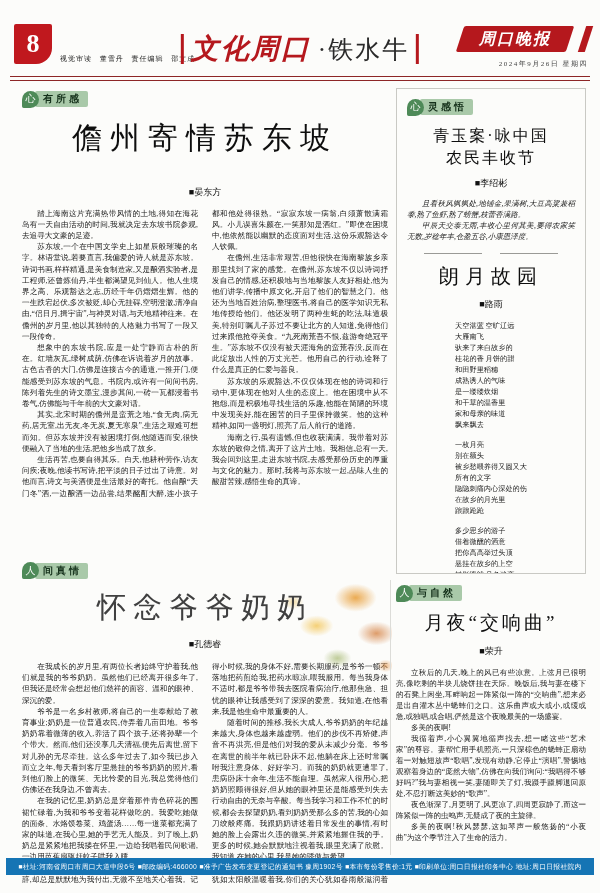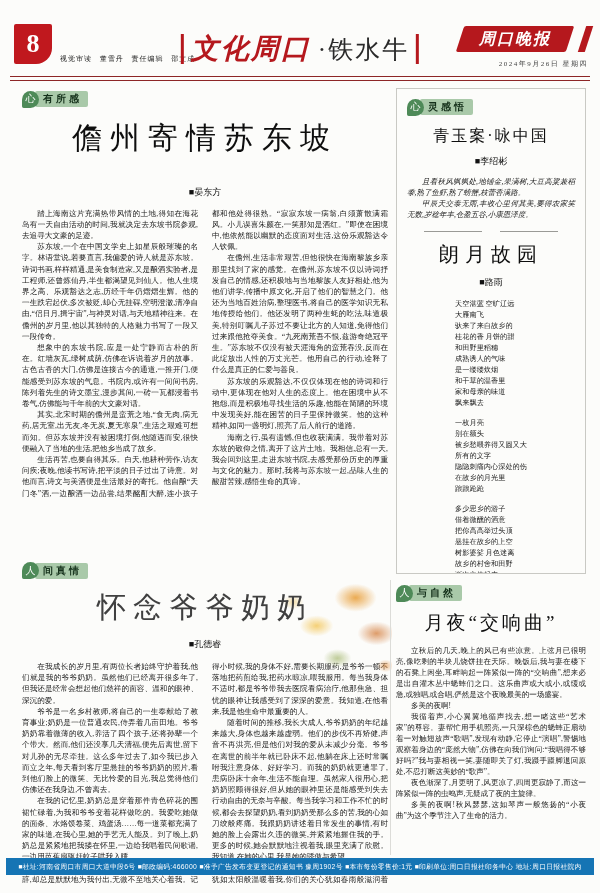--- a/index.html
+++ b/index.html
@@ -134,20 +134,21 @@
   </div>
 
   <div class="right-col">
     <div class="poem-box">
       <div class="badge">
         <span class="badge-circle">心</span>
         <span class="badge-pill">灵感悟</span>
       </div>
       <h2 class="q-title">
         <span>青玉案·咏中国</span><br>
+        <span>农民丰收节</span>
       </h2>
       <p class="author">■李绍彬</p>
       <div class="q-poem">
           <p>且看秋风飒飒处,地铺金,果满树,大豆高粱兼稻黍,熟了鱼虾,熟了螃蟹,枝蕾香满路。</p>
           <p>甲辰天交泰无雨,丰收心里何其美,要得农家笑无数,岁稔年丰,仓盈五谷,小康恩泽度。</p>
         </div>
       <div class="divider">
           <span></span>
           <span></span>
         </div>
@@ -183,20 +184,21 @@
 照亮回家的路</p>
         </div>
     </div>
 
     <div class="moon">
       <div class="badge">
         <span class="badge-circle">人</span>
         <span class="badge-pill">与自然</span>
       </div>
       <h2 class="m-title">月夜“交响曲”</h2>
+      <p class="author">■荣升</p>
       <div class="m-body">
           <p class="para">立秋后的几天,晚上的风已有些凉意。上弦月已很明亮,像吃剩的半块儿烧饼挂在天际。晚饭后,我与妻在楼下的石凳上闲坐,耳畔响起一阵紧似一阵的“交响曲”,想来必是出自灌木丛中蟋蟀们之口。这乐曲声或大或小,或缓或急,或独唱,或合唱,俨然是这个夜晚最美的一场盛宴。</p>
           <p class="para">多美的夜啊!</p>
           <p class="para">我循着声,小心翼翼地循声找去,想一睹这些“艺术家”的尊容。妻帮忙用手机照亮,一只深棕色的蟋蟀正扇动着一对触翅放声“歌唱”,发现有动静,它停止“演唱”,警惕地观察着身边的“庞然大物”,仿佛在向我们询问:“我唱得不够好吗?”我与妻相视一笑,妻随即关了灯,我蹑手蹑脚退回原处,不忍打断这美妙的“歌声”。</p>
           <p class="para">夜色渐深了,月更明了,风更凉了,四周更寂静了,而这一阵紧似一阵的虫鸣声,无疑成了夜的主旋律。</p>
           <p class="para">多美的夜啊!秋风瑟瑟,这如琴声一般悠扬的“小夜曲”为这个季节注入了生命的活力。</p>
         </div>
     </div>
   </div>
 

